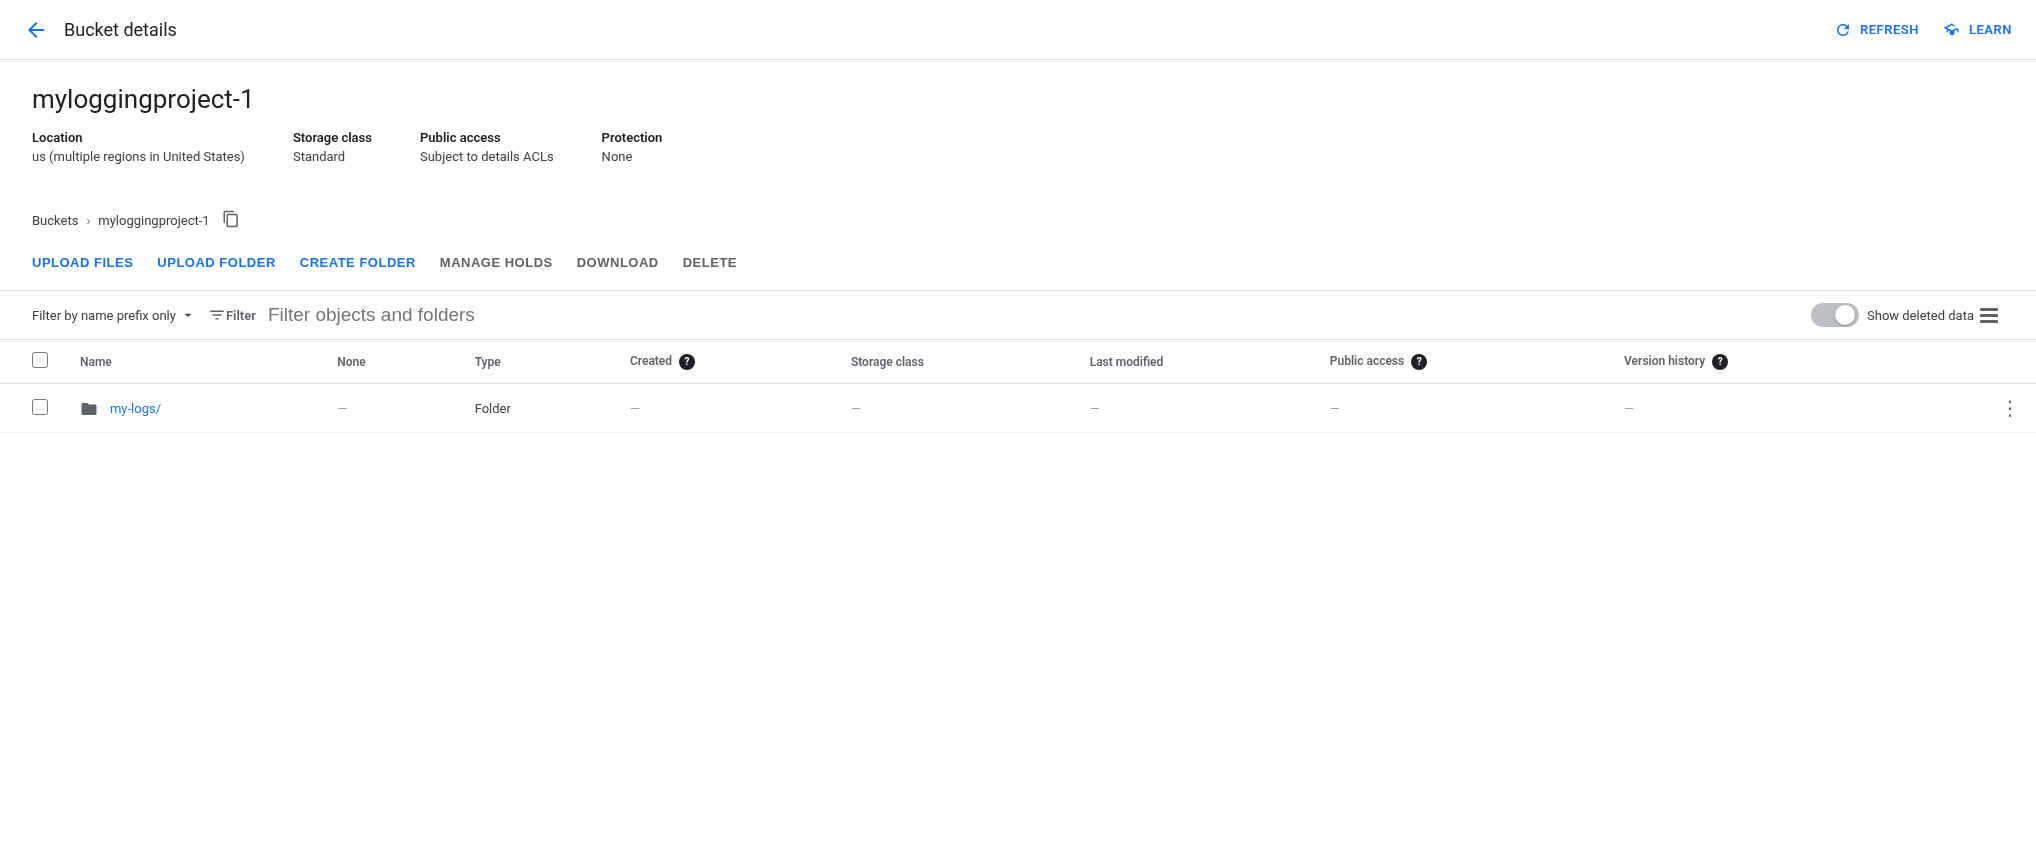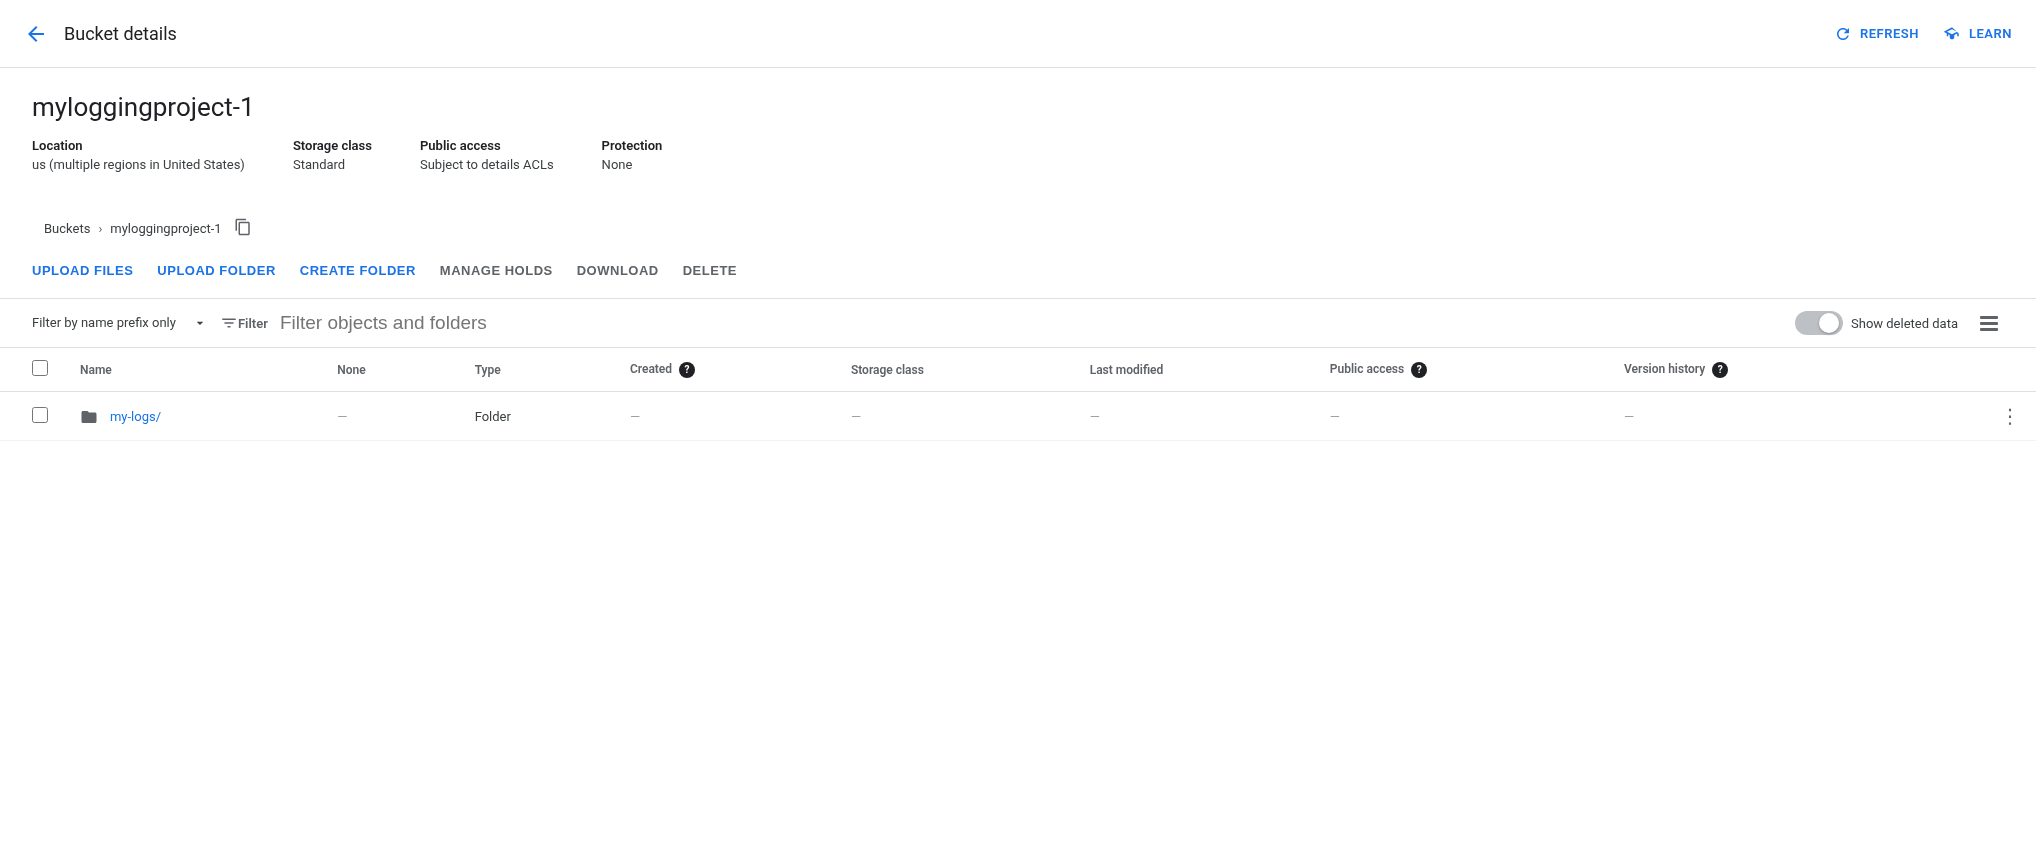--- a/index.html
+++ b/index.html
@@ -3,21 +3,21 @@
   <meta charset="utf-8">
   <style>
     * { box-sizing: border-box; margin: 0; padding: 0; }
     body { font-family: 'Google Sans', Roboto, Arial, sans-serif; background: #fff; color: #202124; font-size: 14px; }
 
     
     .top-bar {
       display: flex;
       align-items: center;
       padding: 0 24px;
-      height: 68px;
+      height: 60px;
       border-bottom: 1px solid #e0e0e0;
       justify-content: space-between;
     }
     .top-bar-left { display: flex; align-items: center; gap: 16px; }
     .back-btn { color: #1a73e8; cursor: pointer; font-size: 24px; text-decoration: none; display: flex; align-items: center; }
     .page-title { font-size: 18px; font-weight: 400; color: #202124; }
     .top-bar-right { display: flex; align-items: center; gap: 24px; }
     .top-action-btn {
       display: flex; align-items: center; gap: 8px;
       color: #1a73e8; font-size: 13px; font-weight: 600;
@@ -44,21 +44,21 @@
       letter-spacing: 0.8px;
       color: #5f6368;
       cursor: pointer;
       text-transform: uppercase;
       border-bottom: 3px solid transparent;
       margin-bottom: -1px;
     }
     .tab.active { color: #1a73e8; border-bottom: 3px solid #1a73e8; }
 
     
-    .breadcrumb-area { padding: 16px 44px 8px; display: flex; align-items: center; gap: 8px; font-size: 13px; color: #3c4043; }
+    .breadcrumb-area { padding: 16px 32px 8px; display: flex; align-items: center; gap: 8px; font-size: 13px; color: #3c4043; }
     .breadcrumb-link { color: #3c4043; cursor: pointer; }
     .breadcrumb-chevron { color: #5f6368; }
     .breadcrumb-current { color: #3c4043; }
     .copy-icon { cursor: pointer; color: #5f6368; margin-left: 4px; }
 
     
     .action-bar { padding: 8px 32px 12px; display: flex; gap: 24px; align-items: center; }
     .action-btn {
       font-size: 13px;
       font-weight: 600;
@@ -76,31 +76,31 @@
     .filter-bar {
       padding: 8px 32px;
       display: flex;
       align-items: center;
       gap: 12px;
       border-top: 1px solid #e0e0e0;
       border-bottom: 1px solid #e0e0e0;
       background: #fff;
     }
     .filter-prefix-btn {
-      display: flex; gap: 16px;
+      display: flex; align-items: center; gap: 4px;
       font-size: 13px; color: #3c4043; cursor: pointer;
       padding: 8px 0;
       white-space: nowrap;
     }
     .filter-icon-wrap { display: flex; align-items: center; color: #5f6368; font-size: 13px; font-weight: 600; }
     .filter-input {
       border: none; outline: none; font-size: 19px; color: #5f6368; flex: 1;
       background: transparent;
     }
-    .filter-right { margin-left: auto; display: flex; align-items: center; gap: 16px; }
+    .filter-right { margin-left: auto; display: flex; align-items: center; gap: 0; }
 
     
     .toggle-wrap { display: flex; align-items: center; gap: 8px; font-size: 13px; color: #3c4043; }
     .toggle {
       width: 48px; height: 24px;
       background: #bdc1c6; border-radius: 12px;
       position: relative; cursor: pointer;
       display: inline-block;
     }
     .toggle-knob {

